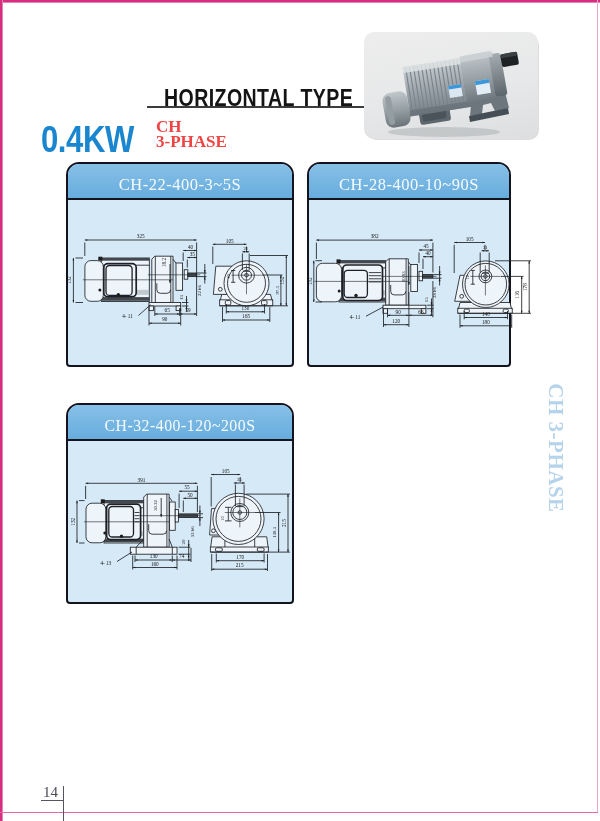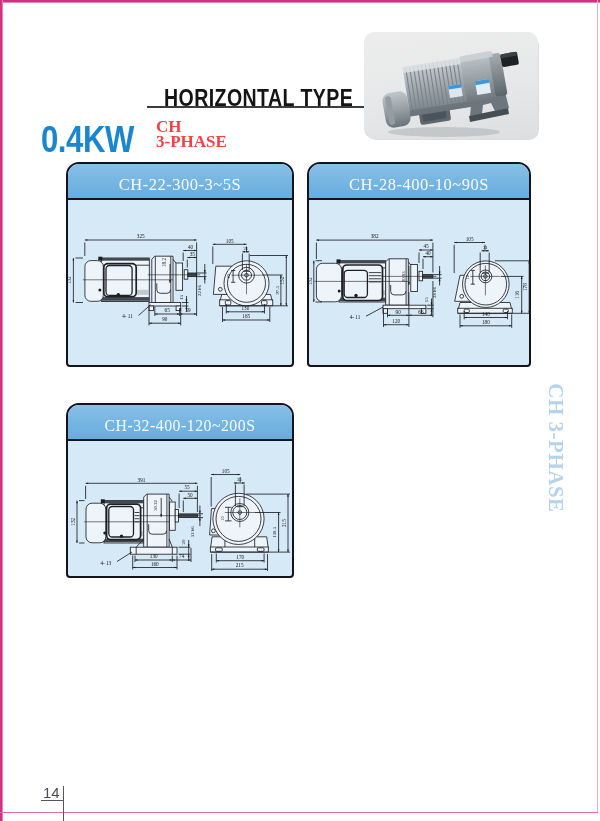--- a/index.html
+++ b/index.html
@@ -97,29 +97,29 @@
 <rect x="85" y="53" width="13" height="3.5" fill="#3e97d8" transform="rotate(-9 91.5 59)"></rect>
 
 <g transform="rotate(-10 145 27)">
 <rect x="137" y="21" width="17" height="13" rx="2" fill="#1e2225"></rect>
 <rect x="137" y="21" width="17" height="4" rx="2" fill="#3b4044"></rect>
 </g>
 </svg></div>
 
 <div class="panel" style="left:66px;top:162px;">
 
-  <div class="phead">CH-22-300-3~5S</div>
+  <div class="phead">CH-22-400-3~5S</div>
 </div>
 
-<div class="panel" style="left:307px;top:162px;width:224px;">
+<div class="panel" style="left:307px;top:162px;width:204px;">
 
   <div class="phead">CH-28-400-10~90S</div>
 </div>
 
-<div class="panel" style="left:66px;top:403px;height:175px;">
+<div class="panel" style="left:66px;top:403px;height:201px;">
 
   <div class="phead" style="font-size:15.8px;">CH-32-400-120~200S</div>
 </div>
 
 <div class="abs" style="left:0;top:0;">
 <svg id="ovl" width="600" height="821" viewBox="0 0 600 821">
 <style>
 #ovl line, #ovl rect, #ovl circle, #ovl path, #ovl polyline { stroke:#1d2127; stroke-width:0.85; fill:none; }
 #ovl .th { stroke-width:1.7; }
 #ovl .cl { stroke-width:0.6; }
@@ -675,17 +675,17 @@
 <line x1="211.7" y1="554.0" x2="211.7" y2="571.0"></line>
 <line x1="267.5" y1="554.0" x2="267.5" y2="571.0"></line>
       </g>
 </svg>
 </div>
 
 <div class="abs" style="left:556px;top:448px;width:0;height:0;">
     <div style="position:absolute;left:-70px;top:-14px;width:140px;height:28px;display:flex;align-items:center;justify-content:center;transform:rotate(90deg);font-family:'Liberation Serif',serif;font-size:21px;font-weight:bold;color:#b5d3ea;letter-spacing:0.5px;white-space:nowrap;">CH 3-PHASE</div>
   </div>
 
-<div class="abs" style="left:43px;top:784px;font-family:Liberation Sans, sans-serif;font-size:15px;color:#4a4a55;">14</div>
+<div class="abs" style="left:43px;top:784px;font-family:Liberation Serif, serif;font-size:15px;color:#4a4a55;">14</div>
 
 <div class="abs" style="left:41px;top:800px;width:22px;height:1.2px;background:#55555f;"></div>
 
 <div class="abs" style="left:62.5px;top:786px;width:1.2px;height:35px;background:#55555f;"></div>
 
 </body></html>

